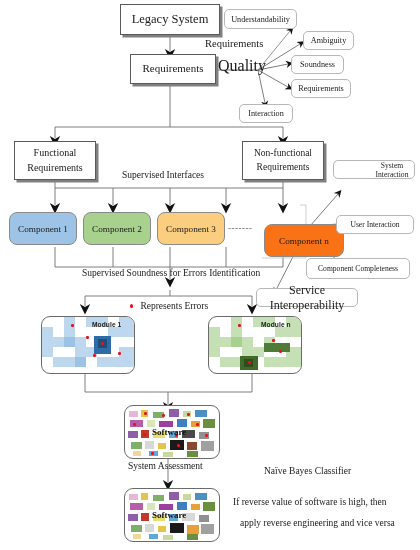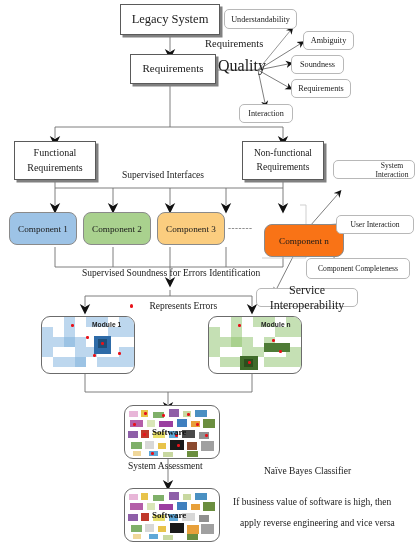--- a/index.html
+++ b/index.html
@@ -163,21 +163,21 @@
   </div>
   <div class="box soft" style="left:306px;top:258px;width:104px;height:21px;font-size:7.6px;text-align:center;">
     <span>Component Completeness</span>
   </div>
   <div class="box soft" style="left:256px;top:288px;width:102px;height:19px;font-size:12px;">
     <span>Service Interoperability</span>
   </div>
 
   <div class="lbl" style="left:82px;top:268px;font-size:9.5px;">Supervised Soundness for Errors Identification</div>
 
-  <div style="position:absolute;left:130px;top:301px;display:flex;align-items:center;gap:16px;">
+  <div style="position:absolute;left:130px;top:301px;display:flex;align-items:center;gap:7px;">
     <span style="width:3.4px;height:3.4px;border-radius:50%;background:#E8121A;display:block;"></span>
     <span style="font-size:9.5px;">Represents Errors</span>
   </div>
 
   <div class="modcard" style="left:41px;top:316px;width:92px;height:56px;">
     <div class="cellwrap">
       <div class="cell" style="left:0px;top:10px;width:11px;height:10px;background:#BDD7EE;"></div>
       <div class="cell" style="left:0px;top:20px;width:22px;height:10px;background:#BDD7EE;"></div>
       <div class="cell" style="left:0px;top:30px;width:11px;height:10px;background:#BDD7EE;"></div>
       <div class="cell" style="left:11px;top:40px;width:22px;height:10px;background:#BDD7EE;"></div>
@@ -311,16 +311,16 @@
       <div class="cell" style="left:76px;top:35px;width:13px;height:10px;background:#A0A0A0;"></div>
       <div class="cell" style="left:8px;top:45px;width:8px;height:5px;background:#F0D79A;"></div>
       <div class="cell" style="left:24px;top:45px;width:9px;height:5px;background:#5FA8D8;"></div>
       <div class="cell" style="left:38px;top:46px;width:10px;height:5px;background:#C8D8A0;"></div>
       <div class="cell" style="left:62px;top:45px;width:11px;height:6px;background:#6B8E3F;"></div>
     </div>
     <span class="swlabel" style="left:27px;top:21px;font-size:9px;">Software</span>
   </div>
 
   <div class="rtext" style="left:264px;top:466px;font-size:9.5px;">Naïve Bayes Classifier</div>
-  <div class="rtext" style="left:233px;top:497px;font-size:9.5px;">If business value of software is high, then</div>
+  <div class="rtext" style="left:233px;top:497px;font-size:9.5px;">If reverse value of software is high, then</div>
   <div class="rtext" style="left:240px;top:518px;font-size:9.5px;">apply reverse engineering and vice versa</div>
 
 </div>
 
 </body></html>

